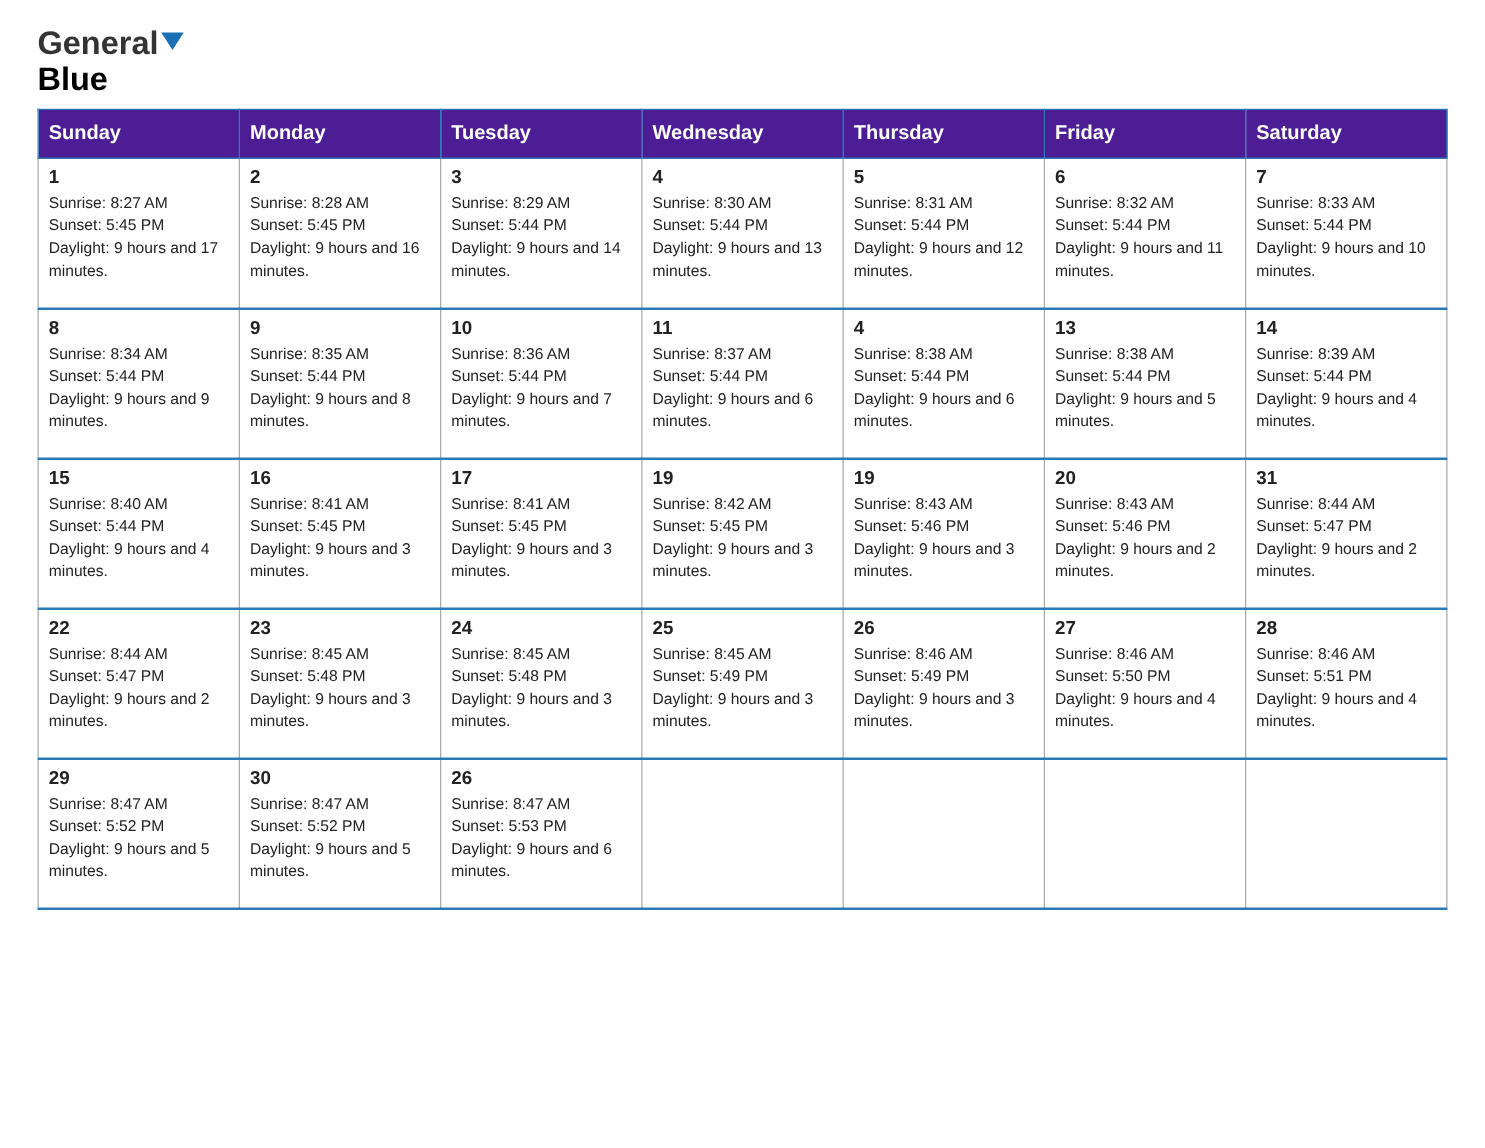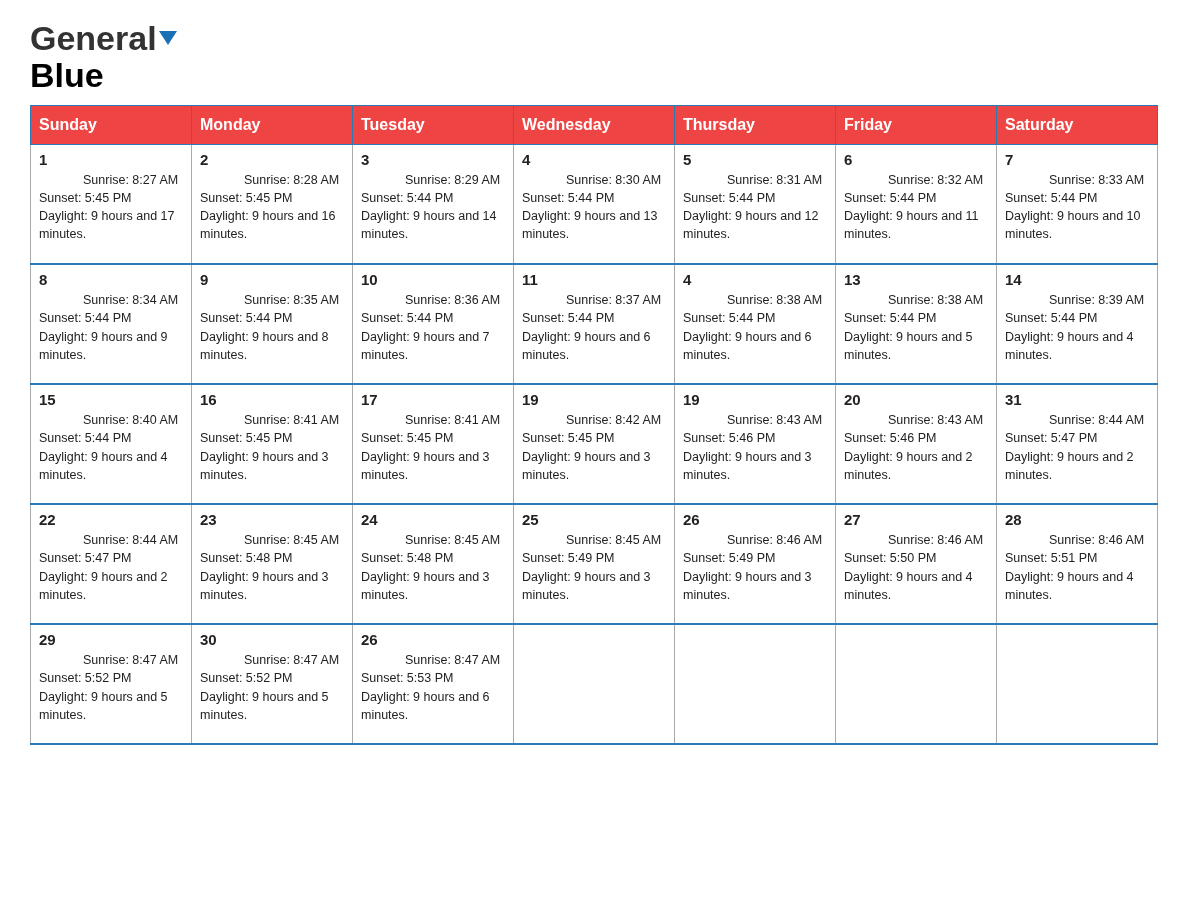--- a/index.html
+++ b/index.html
@@ -15,21 +15,21 @@
       justify-content: space-between;
       align-items: flex-start;
       margin-bottom: 10px;
     }
     .logo {
       display: flex;
       flex-direction: column;
       align-items: flex-start;
     }
     .logo-text {
-      font-size: 34px;
+      font-size: 26px;
       font-weight: bold;
       color: #333;
       line-height: 1.1;
     }
     .logo-text .blue {
       color: #000000;
     }
     .logo-triangle {
       display: inline-block;
       width: 0;
@@ -55,21 +55,21 @@
       font-size: 22px;
       color: #333;
       margin-top: 4px;
     }
     table {
       width: 100%;
       border-collapse: collapse;
       margin-top: 10px;
     }
     thead tr th {
-      background-color: #ef4444;
+      background-color: #4c1d95;
       color: #fff;
       font-size: 16px;
       font-weight: bold;
       padding: 10px 8px;
       text-align: left;
       border: 1px solid #2a7ab5;
     }
     tbody tr td {
       border: 1px solid #aaa;
       vertical-align: top;
@@ -83,21 +83,20 @@
     tbody tr td .day-number {
       font-size: 15px;
       font-weight: bold;
       display: block;
       margin-bottom: 3px;
     }
     tbody tr td .day-info {
       font-size: 12.5px;
       line-height: 1.45;
       color: #222;
-      margin-left: 44px;
     }
     tbody tr td.empty {
       background: #fff;
     }
     tbody tr {
       border-bottom: 2px solid #2a7ab5;
     }
   </style>
 </head>
 <body>

